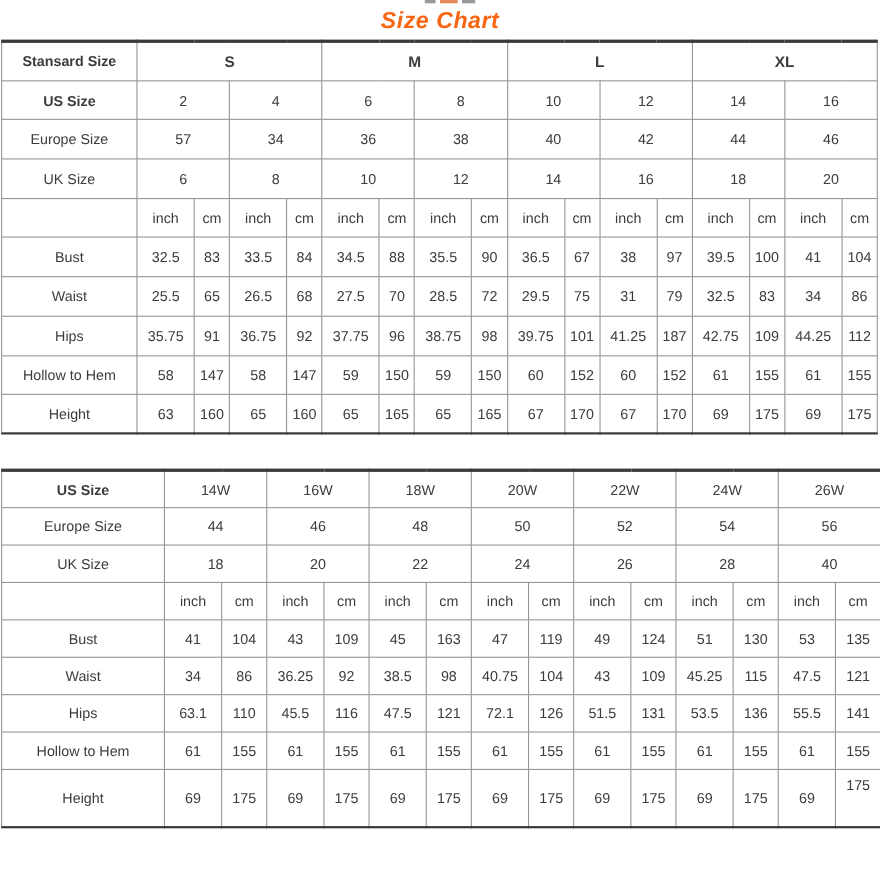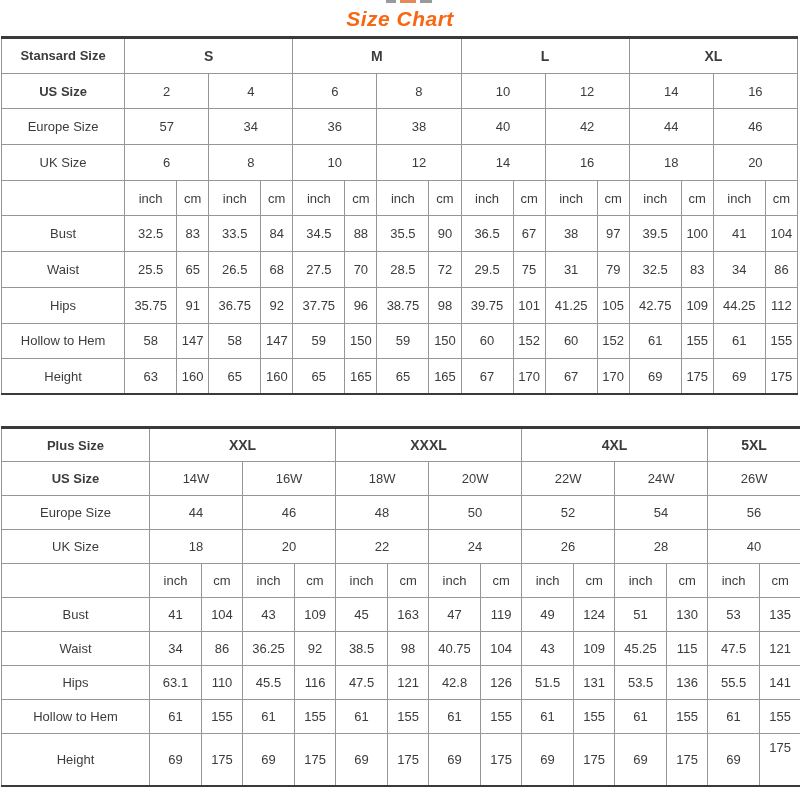--- a/index.html
+++ b/index.html
@@ -186,21 +186,21 @@
         <td>91</td>
         <td>36.75</td>
         <td>92</td>
         <td>37.75</td>
         <td>96</td>
         <td>38.75</td>
         <td>98</td>
         <td>39.75</td>
         <td>101</td>
         <td>41.25</td>
-        <td>105</td>
+        <td>187</td>
         <td>42.75</td>
         <td>109</td>
         <td>44.25</td>
         <td>112</td>
       </tr>
       <tr>
         <th>Hollow to Hem</th>
         <td>58</td>
         <td>147</td>
         <td>58</td>
@@ -252,27 +252,20 @@
       <col style="width: 52px;">
       <col style="width: 41px;">
       <col style="width: 52px;">
       <col style="width: 41px;">
       <col style="width: 52px;">
       <col style="width: 41px;">
       <col style="width: 52px;">
       <col style="width: 41px;">
     </colgroup>
   <tbody>
-      <tr>
-        <th class="bold">Plus Size</th>
-        <td colspan="4" class="size-head">XXL</td>
-        <td colspan="4" class="size-head">XXXL</td>
-        <td colspan="4" class="size-head">4XL</td>
-        <td colspan="2" class="size-head">5XL</td>
-      </tr>
       <tr>
         <th class="bold">US Size</th>
         <td colspan="2">14W</td>
         <td colspan="2">16W</td>
         <td colspan="2">18W</td>
         <td colspan="2">20W</td>
         <td colspan="2">22W</td>
         <td colspan="2">24W</td>
         <td colspan="2">26W</td>
       </tr>
@@ -348,21 +341,21 @@
         <td>121</td>
       </tr>
       <tr>
         <th>Hips</th>
         <td>63.1</td>
         <td>110</td>
         <td>45.5</td>
         <td>116</td>
         <td>47.5</td>
         <td>121</td>
-        <td>42.8</td>
+        <td>72.1</td>
         <td>126</td>
         <td>51.5</td>
         <td>131</td>
         <td>53.5</td>
         <td>136</td>
         <td>55.5</td>
         <td>141</td>
       </tr>
       <tr>
         <th>Hollow to Hem</th>

